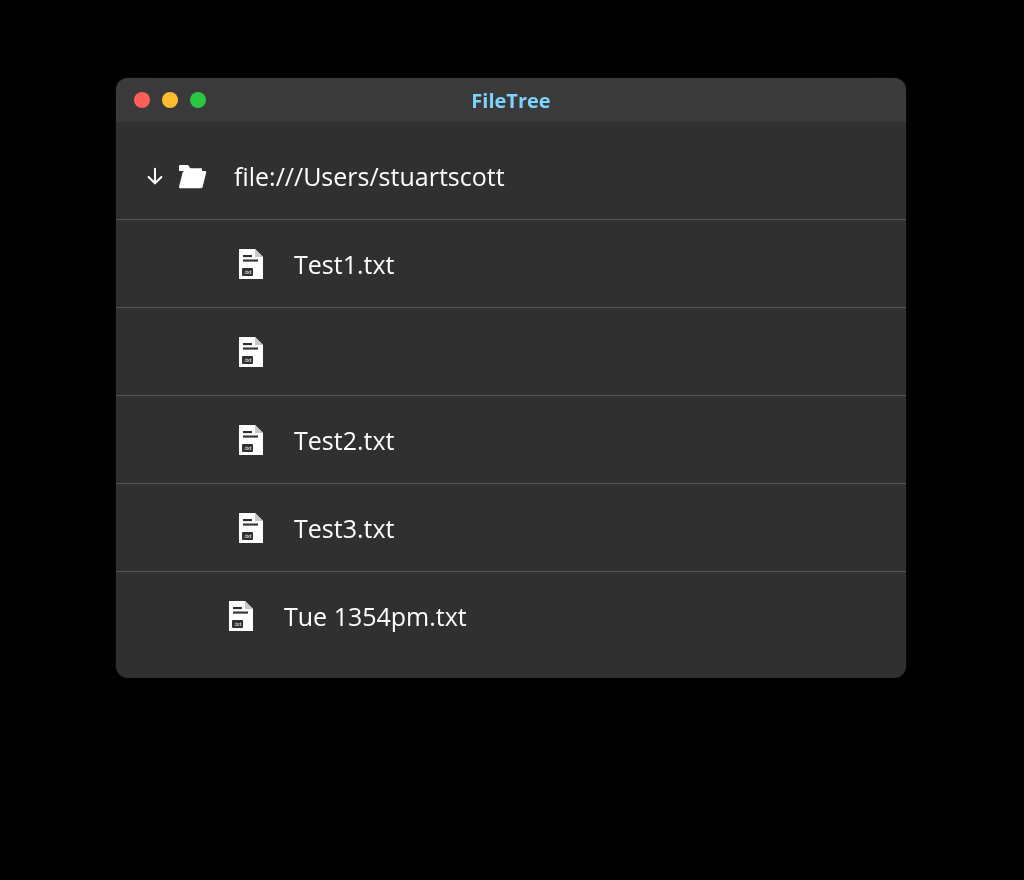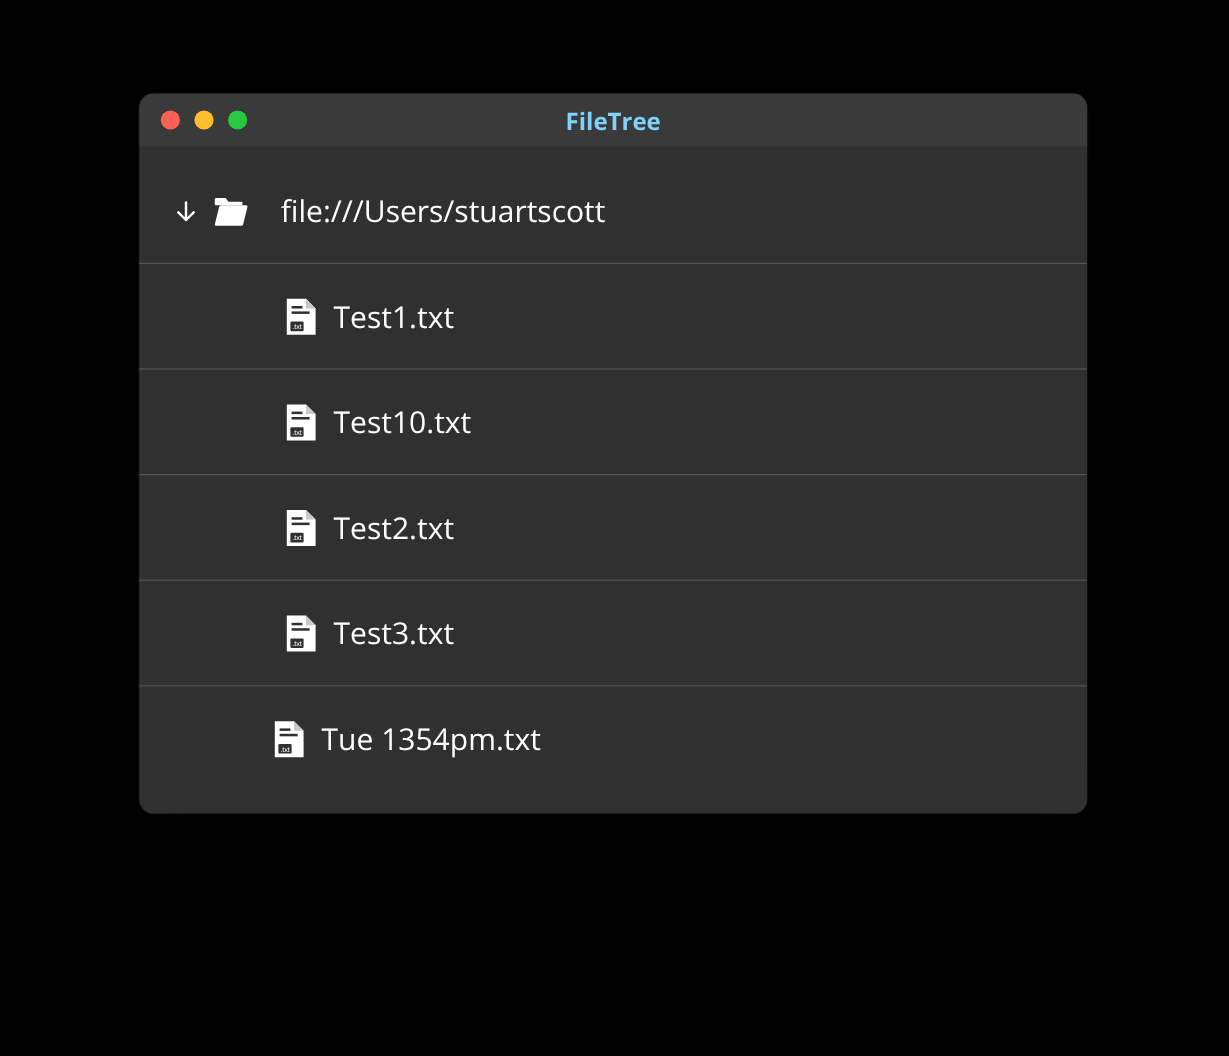--- a/index.html
+++ b/index.html
@@ -87,21 +87,21 @@
     width: 96px;
     flex: 0 0 auto;
   }
   .file-row .fileicon {
     width: 30px;
     display: flex;
     justify-content: center;
     align-items: center;
   }
   .file-row .label {
-    margin-left: 12px;
+    margin-left: 28px;
     text-align: right;
   }
   svg { display: block; }
 </style>
 </head>
 <body>
 
 <div class="window">
 
   <div class="titlebar">
@@ -152,21 +152,20 @@
       <span class="fileicon">
         <svg width="26" height="32" viewBox="0 0 26 32">
           <path d="M1 1 L17 1 L25 9 L25 31 L1 31 Z" fill="#fff"></path>
           <path d="M17 1 L17 9 L25 9 Z" fill="#c9c9c9"></path>
           <rect x="5" y="7" width="9" height="2.1" fill="#303030"></rect>
           <rect x="5" y="11.5" width="15" height="2.1" fill="#303030"></rect>
           <rect x="4" y="20" width="11" height="8" rx="1" fill="#303030"></rect>
           <text x="9.5" y="26.3" font-size="6" text-anchor="middle" fill="#fff" font-family="sans-serif">.txt</text>
         </svg>
       </span>
-      <span class="label">Test10.txt</span>
     </div>
 
     <div class="row file-row">
       <span class="indent"></span>
       <span class="fileicon">
         <svg width="26" height="32" viewBox="0 0 26 32">
           <path d="M1 1 L17 1 L25 9 L25 31 L1 31 Z" fill="#fff"></path>
           <path d="M17 1 L17 9 L25 9 Z" fill="#c9c9c9"></path>
           <rect x="5" y="7" width="9" height="2.1" fill="#303030"></rect>
           <rect x="5" y="11.5" width="15" height="2.1" fill="#303030"></rect>

